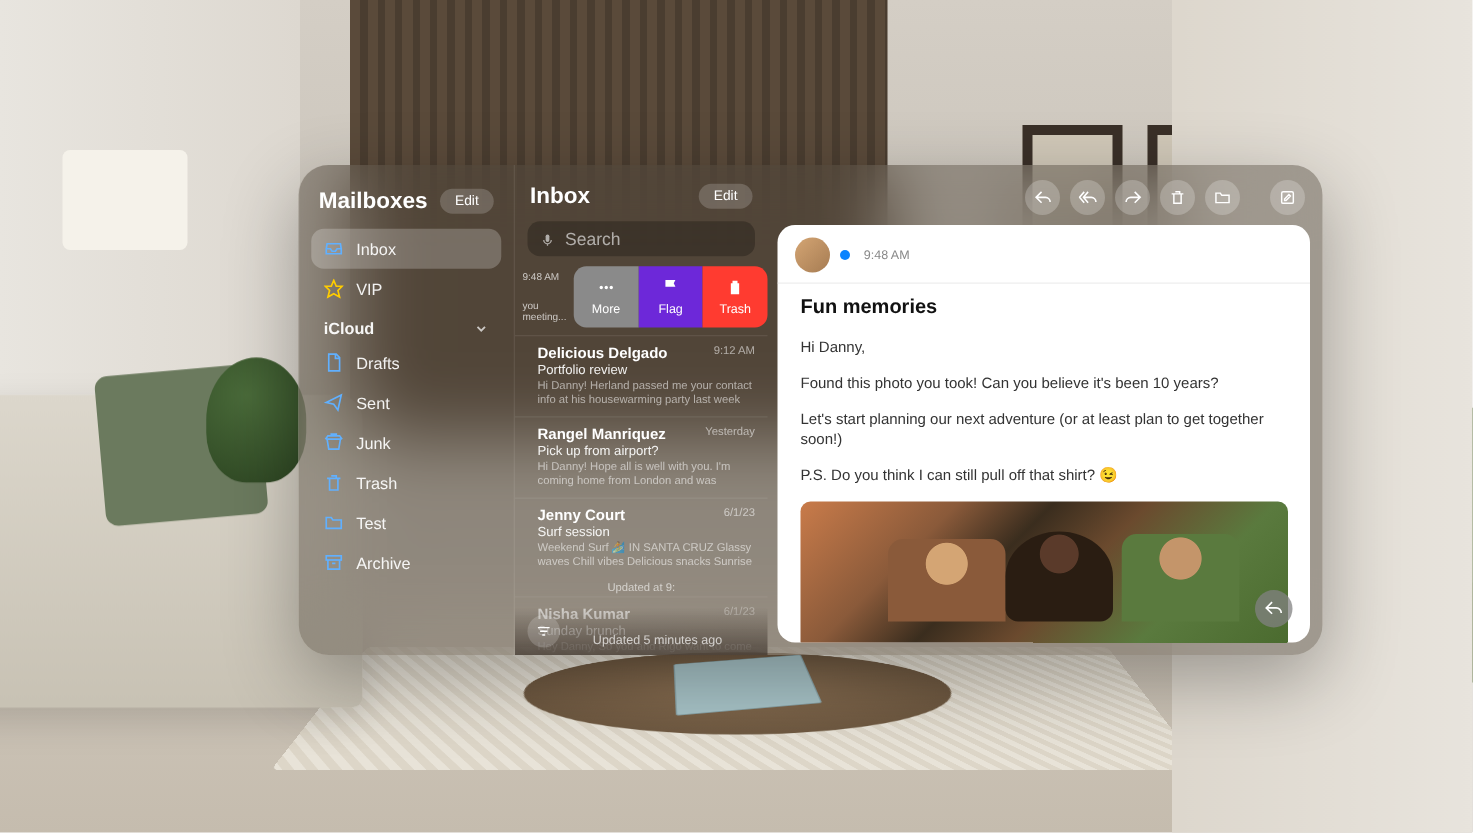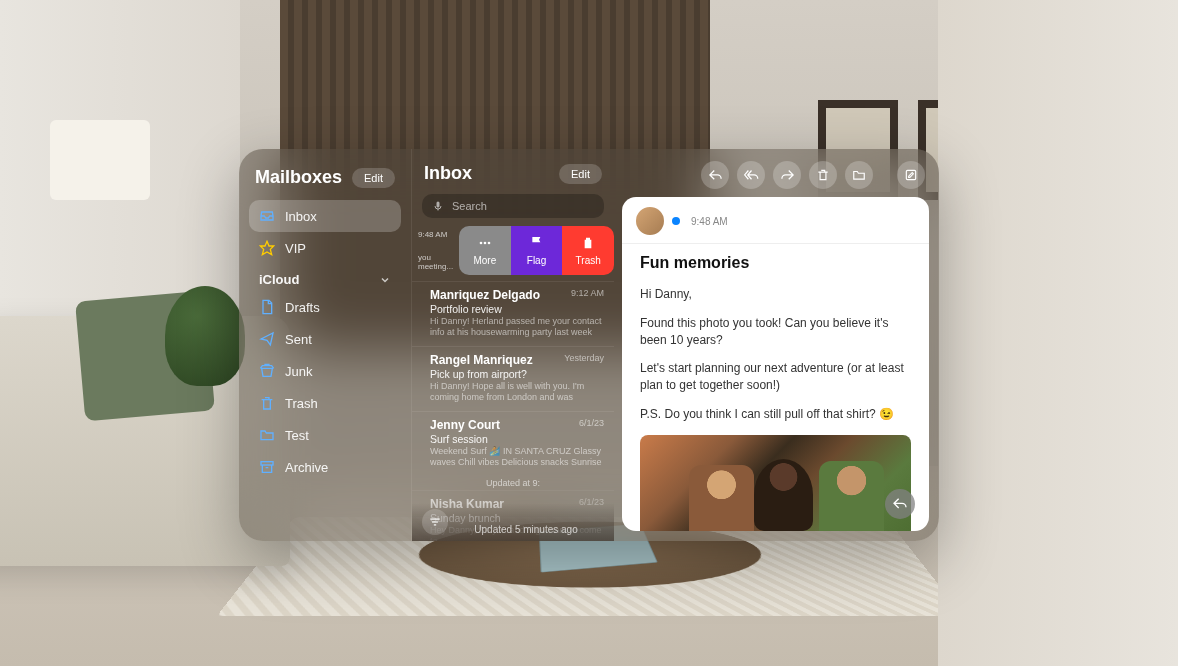--- a/index.html
+++ b/index.html
@@ -14,35 +14,35 @@
 .book { position: absolute; left: 540px; bottom: 85px; width: 110px; height: 70px; background: #a8c4c8; border: 1px solid #8aa4a8; border-radius: 2px; transform: perspective(400px) rotateX(55deg) rotateZ(-8deg); }
 .sofa { position: absolute; left: -30px; bottom: 100px; width: 320px; height: 250px; background: linear-gradient(180deg, #dcd7cc 0%, #c8c2b4 100%); border-radius: 20px 20px 8px 8px; box-shadow: 0 10px 30px rgba(0,0,0,0.15); }
 .pillow { position: absolute; left: 80px; bottom: 250px; width: 130px; height: 120px; background: #6b7a5e; border-radius: 10px; transform: rotate(-5deg); }
 .plant { position: absolute; left: 165px; bottom: 280px; width: 80px; height: 100px; background: radial-gradient(circle at 40% 30%, #4a6b3a, #2d4522); border-radius: 50% 50% 40% 40%; }
 .chair { position: absolute; right: -10px; bottom: 120px; width: 220px; height: 220px; background: #7a8a5e; border-radius: 12px 12px 4px 4px; }
 .chair-pillow { position: absolute; right: 50px; bottom: 240px; width: 110px; height: 100px; background: #8a9a6e; border-radius: 10px; }
 .lamp { position: absolute; left: 50px; top: 120px; width: 100px; height: 80px; background: #f5f2ea; border-radius: 6px; }
 .frame1 { position: absolute; right: 280px; top: 100px; width: 80px; height: 100px; border: 8px solid #3a3028; background: #d0c8b8; }
 .frame2 { position: absolute; right: 180px; top: 100px; width: 80px; height: 100px; border: 8px solid #3a3028; background: #d0c8b8; }
 
-.mail-window { position: absolute; left: 239px; top: 149px; width: 700px; height: 392px; border-radius: 24px; overflow: hidden; backdrop-filter: blur(30px); background: rgba(80,70,60,0.45); box-shadow: 0 20px 60px rgba(0,0,0,0.3); display: flex; }
+.mail-window { position: absolute; left: 239px; top: 132px; width: 819px; height: 392px; border-radius: 24px; overflow: hidden; backdrop-filter: blur(30px); background: rgba(80,70,60,0.45); box-shadow: 0 20px 60px rgba(0,0,0,0.3); display: flex; }
 
 .sidebar { width: 172px; padding: 14px 10px; color: #fff; display: flex; flex-direction: column; }
 .sidebar-header { display: flex; justify-content: space-between; align-items: center; padding: 4px 6px 12px; }
 .sidebar-title { font-size: 18px; font-weight: 600; }
 .edit-pill { background: rgba(255,255,255,0.18); border-radius: 14px; padding: 4px 12px; font-size: 11px; cursor: pointer; }
 .sb-item { display: flex; align-items: center; gap: 10px; padding: 8px 10px; border-radius: 10px; font-size: 13px; cursor: pointer; color: rgba(255,255,255,0.92); }
 .sb-item.active { background: rgba(255,255,255,0.22); }
 .sb-icon { width: 16px; height: 16px; display: flex; align-items: center; justify-content: center; }
 .sb-section { display: flex; justify-content: space-between; align-items: center; padding: 8px 10px 4px; font-size: 13px; font-weight: 600; color: rgba(255,255,255,0.95); cursor: pointer; }
 
 .list-pane { width: 203px; display: flex; flex-direction: column; color: #fff; position: relative; border-left: 1px solid rgba(255,255,255,0.08); }
 .list-header { display: flex; justify-content: space-between; align-items: center; padding: 14px 12px 10px; }
 .list-title { font-size: 18px; font-weight: 600; }
-.search-bar { margin: 0 10px 8px; background: rgba(0,0,0,0.25); border-radius: 10px; padding: 6px 10px; display: flex; align-items: center; gap: 8px; font-size: 11px; color: rgba(255,255,255,0.6); }
+.search-bar { margin: 0 10px 8px; background: rgba(0,0,0,0.25); border-radius: 10px; padding: 6px 10px; display: flex; align-items: center; gap: 8px; font-size: 14px; color: rgba(255,255,255,0.6); }
 .swipe-row { display: flex; margin: 0 0 6px; height: 60px; }
 .swipe-msg { width: 47px; padding: 4px 6px; font-size: 8px; color: rgba(255,255,255,0.7); overflow: hidden; }
 .swipe-btn { flex: 1; display: flex; flex-direction: column; align-items: center; justify-content: center; gap: 4px; font-size: 10px; color: #fff; cursor: pointer; }
 .swipe-more { background: #8a8a8a; border-radius: 10px 0 0 10px; }
 .swipe-flag { background: #6d28d9; }
 .swipe-trash { background: #ff3b30; border-radius: 0 10px 10px 0; }
 .swipe-icon { width: 16px; height: 16px; }
 .msg-item { padding: 6px 12px 8px 18px; border-top: 1px solid rgba(255,255,255,0.08); cursor: pointer; font-size: 10px; color: rgba(255,255,255,0.85); position: relative; }
 .msg-from { font-size: 12px; font-weight: 600; color: #fff; }
 .msg-time { position: absolute; right: 10px; top: 6px; font-size: 9px; color: rgba(255,255,255,0.55); }
@@ -211,21 +211,21 @@
       </div>
       <div class="swipe-btn swipe-trash">
         <span class="swipe-icon"><svg viewBox="0 0 24 24" fill="#fff">
               <path d="M4 7h16 M7 7v13h10V7 M9 4h6v3H9z"></path>
             </svg></span>
         <span>Trash</span>
       </div>
     </div>
 
     <div class="msg-item">
-      <div class="msg-from">Manriquez Delgado</div>
+      <div class="msg-from">Delicious Delgado</div>
       <div class="msg-time">9:12 AM</div>
       <div class="msg-subj">Portfolio review</div>
       <div class="msg-prev">Hi Danny! Herland passed me your contact info at his housewarming party last week and said...</div>
     </div>
     <div class="msg-item">
       <div class="msg-from">Rangel Manriquez</div>
       <div class="msg-time">Yesterday</div>
       <div class="msg-subj">Pick up from airport?</div>
       <div class="msg-prev">Hi Danny! Hope all is well with you. I'm coming home from London and was wondering if you...</div>
     </div>

